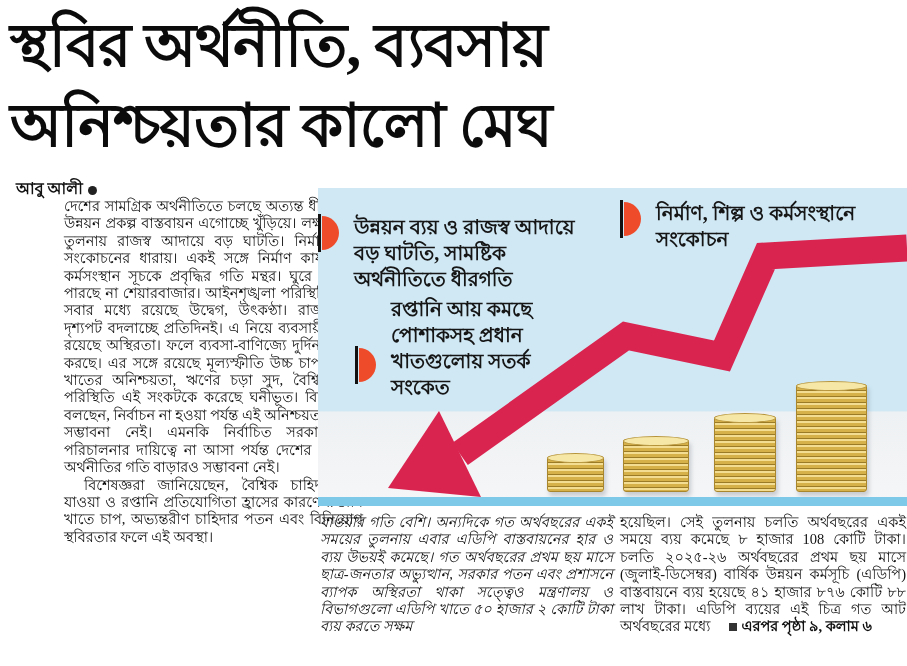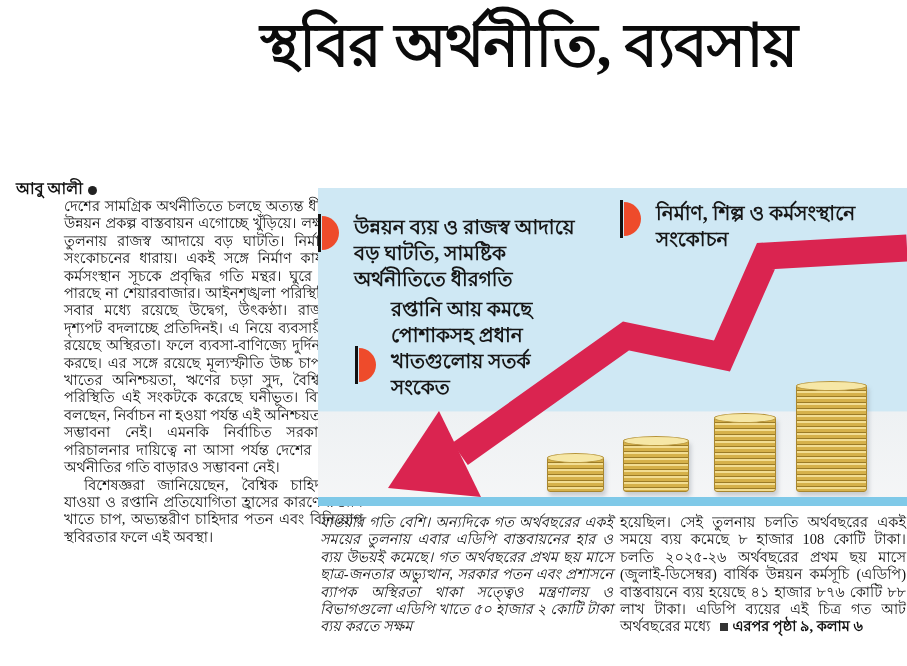--- a/index.html
+++ b/index.html
@@ -2,40 +2,40 @@
 <html lang="bn"><head>
 <meta charset="utf-8">
 <style>
   * { margin:0; padding:0; box-sizing:border-box; }
   html,body { width:907px; height:666px; }
   body {
     position:relative; background:#ffffff; overflow:hidden;
     font-family:"Liberation Serif","DejaVu Serif",serif; color:#111;
   }
   
-  .headline { position:absolute; top:6px; left:0; width:797px; text-align:right; }
+  .headline { position:absolute; top:6px; left:10px; width:797px; text-align:left; }
   .headline .hl-line {
     font-weight:bold; font-size:60px; line-height:80px; color:#0b0b0b;
     white-space:nowrap; letter-spacing:-1px;
   }
   
   .byline { position:absolute; left:16px; top:176px; width:300px;
     font-weight:bold; font-size:16px; }
   .byline .dot { display:inline-block; width:9px; height:9px; border-radius:50%;
     background:#222; margin-left:5px; vertical-align:middle; }
   
   .col { position:absolute; font-size:14.5px; line-height:17.4px;
     text-align:justify; color:#101010; }
   .col p { text-indent:20px; }
   .col p:first-child { text-indent:0; }
   .col-left   { left:16px;  top:198px; width:299px; height:462px;margin-left:48px; }
   .col-middle { left:320px; top:514px; width:293px; height:148px;font-style:italic; }
   .col-right  { left:620px; top:514px; width:286px; height:148px; }
   .col-middle p, .col-right p { text-indent:0; }
-  .jump { font-weight:bold; white-space:nowrap; }
+  .jump { font-weight:bold; white-space:nowrap;padding-left:9px; }
   .jump .sq { display:inline-block; width:8px; height:8px; background:#333;
     margin:0 4px 0 10px; }
   
   .info-panel {
     position:absolute; left:318px; top:188px; width:589px; height:318px;
     background:linear-gradient(180deg,#cfe8f4 0%, #cfe8f4 70%, #eef1f3 70.5%, #f5f6f7 100%);
     overflow:hidden;
   }
   .base-strip { position:absolute; left:0; right:0; bottom:0; height:9px;
     background:#7fc9e8; }
@@ -71,20 +71,21 @@
   .s1 { left:229px; top:268px; width:57px; height:36px; }
   .s2 { left:305px; top:251px; width:66px; height:53px; }
   .s3 { left:396px; top:228px; width:62px; height:76px; }
   .s4 { left:478px; top:196px; width:71px; height:108px; }
 </style>
 </head>
 <body>
 
 <div class="headline">
   <div class="hl-line">স্থবির অর্থনীতি, ব্যবসায়</div>
+  <div class="hl-line">অনিশ্চয়তার কালো মেঘ</div>
 </div>
 
 <div class="byline">
   <span>আবু আলী</span><span class="dot"></span>
 </div>
 
 <div class="col col-left">
   <p>দেশের সামগ্রিক অর্থনীতিতে চলছে অত্যন্ত ধীর গতি। উন্নয়ন প্রকল্প বাস্তবায়ন এগোচ্ছে খুঁড়িয়ে। লক্ষ্যমাত্রার তুলনায় রাজস্ব আদায়ে বড় ঘাটতি। নির্মাণ খাত সংকোচনের ধারায়। একই সঙ্গে নির্মাণ কার্যক্রম ও কর্মসংস্থান সূচকে প্রবৃদ্ধির গতি মন্থর। ঘুরে দাঁড়াতে পারছে না শেয়ারবাজার। আইনশৃঙ্খলা পরিস্থিতি নিয়ে সবার মধ্যে রয়েছে উদ্বেগ, উৎকণ্ঠা। রাজনৈতিক দৃশ্যপট বদলাচ্ছে প্রতিদিনই। এ নিয়ে ব্যবসায়ী মহলে রয়েছে অস্থিরতা। ফলে ব্যবসা-বাণিজ্যে দুর্দিন বিরাজ করছে। এর সঙ্গে রয়েছে মূল্যস্ফীতি উচ্চ চাপ, ব্যাংক খাতের অনিশ্চয়তা, ঋণের চড়া সুদ, বৈশ্বিক মন্দা পরিস্থিতি এই সংকটকে করেছে ঘনীভূত। বিশ্লেষকরা বলছেন, নির্বাচন না হওয়া পর্যন্ত এই অনিশ্চয়তা কাটার সম্ভাবনা নেই। এমনকি নির্বাচিত সরকার দেশ পরিচালনার দায়িত্বে না আসা পর্যন্ত দেশের সামষ্টিক অর্থনীতির গতি বাড়ারও সম্ভাবনা নেই।</p>
   <p>বিশেষজ্ঞরা জানিয়েছেন, বৈশ্বিক চাহিদা কমে যাওয়া ও রপ্তানি প্রতিযোগিতা হ্রাসের কারণে রপ্তানি খাতে চাপ, অভ্যন্তরীণ চাহিদার পতন এবং বিনিয়োগ স্থবিরতার ফলে এই অবস্থা।</p>
 </div>

